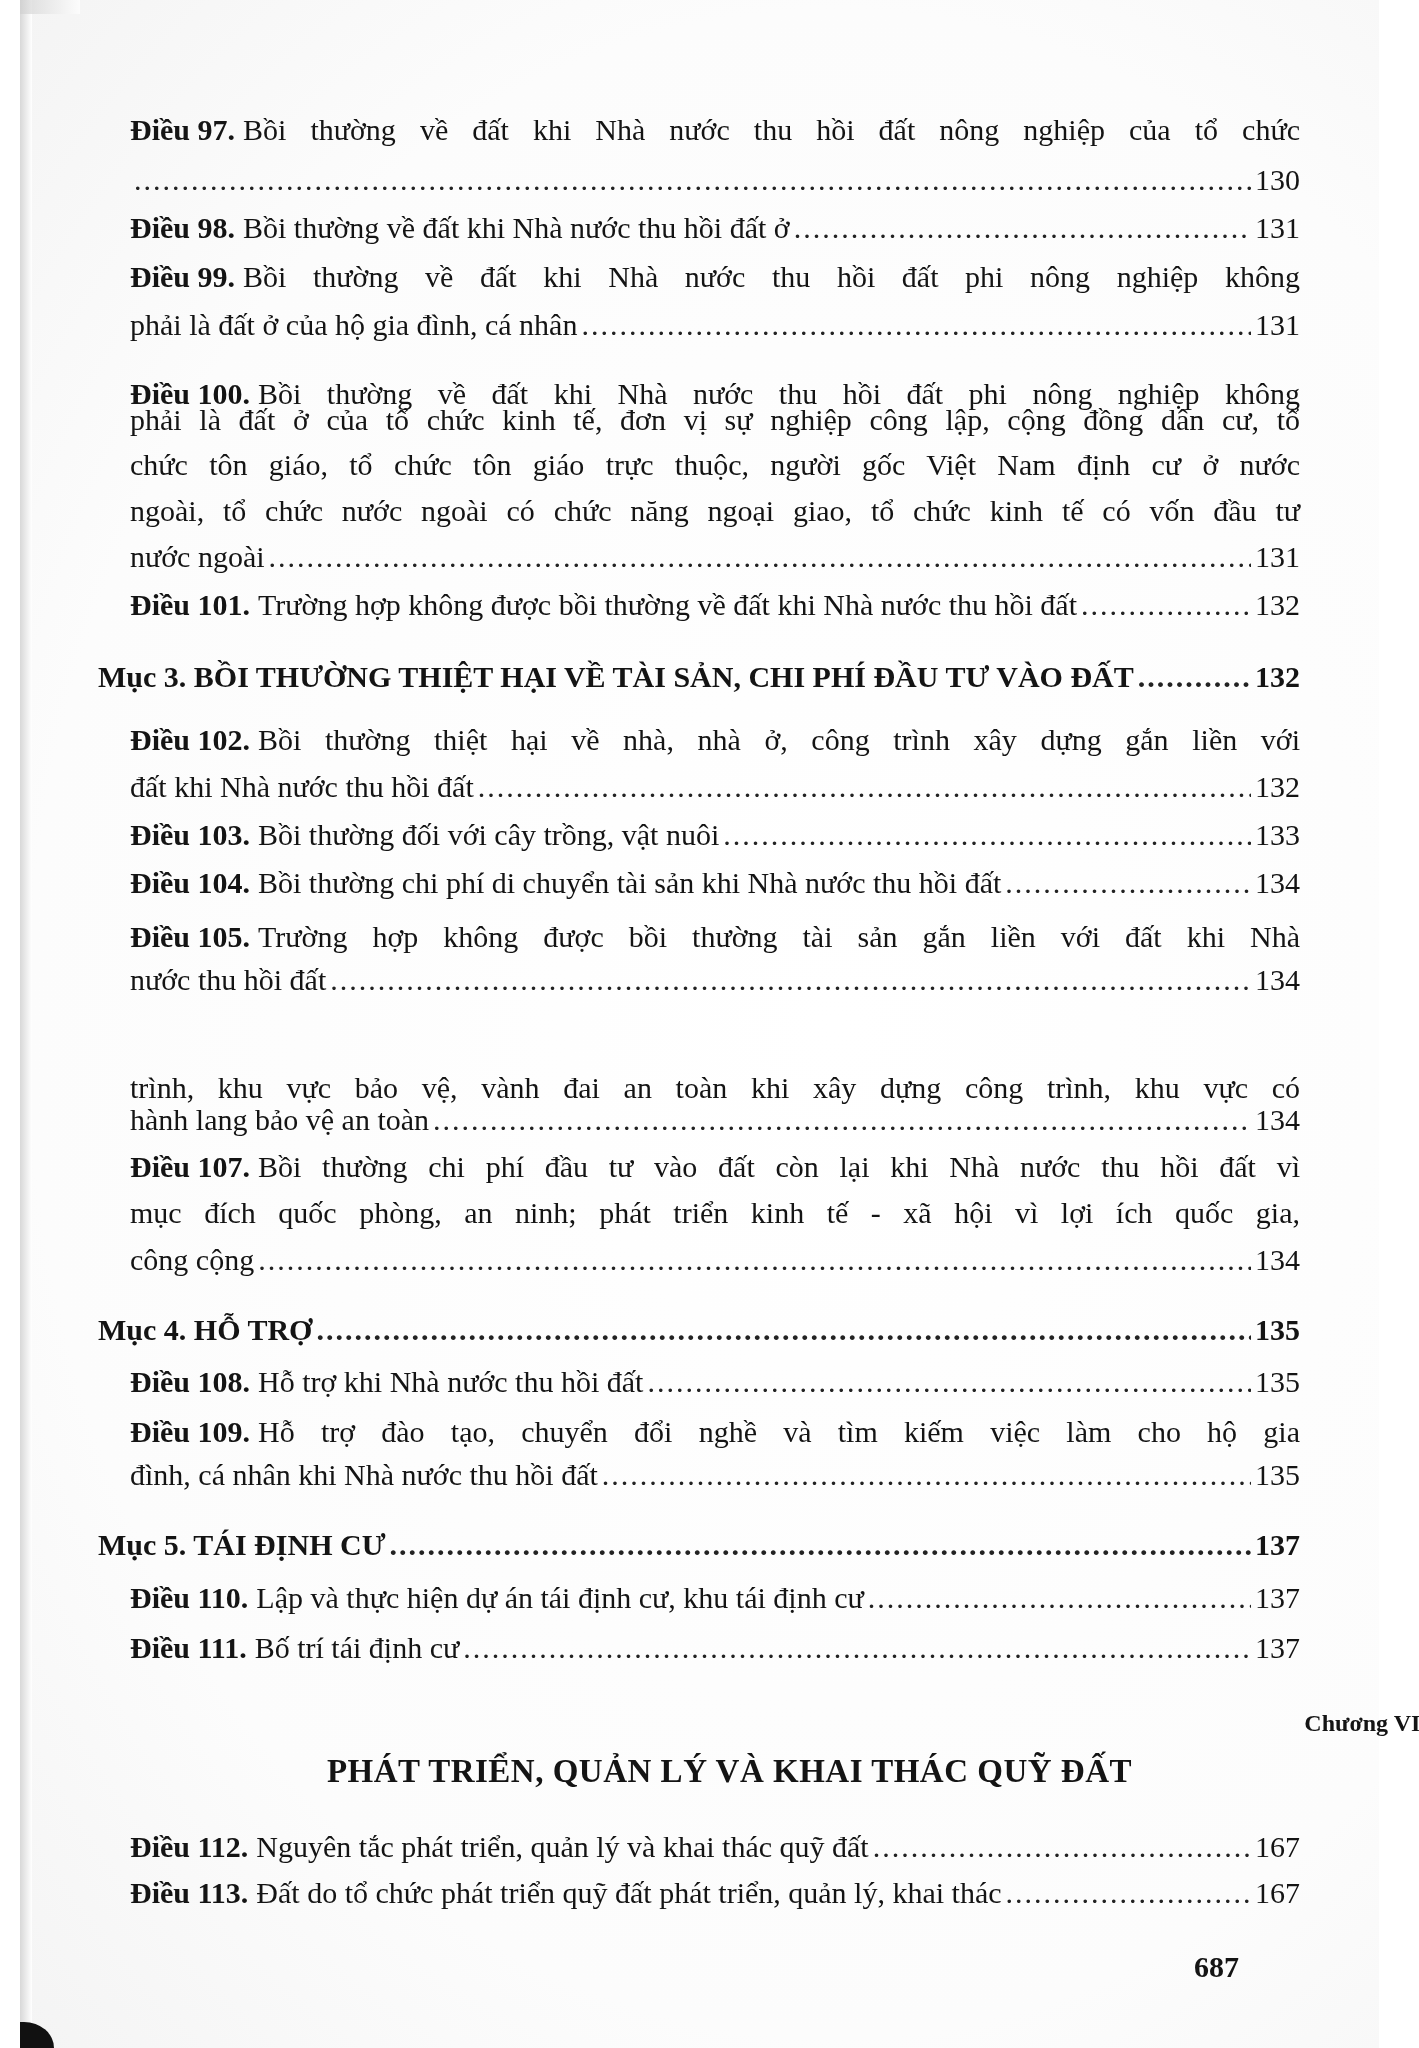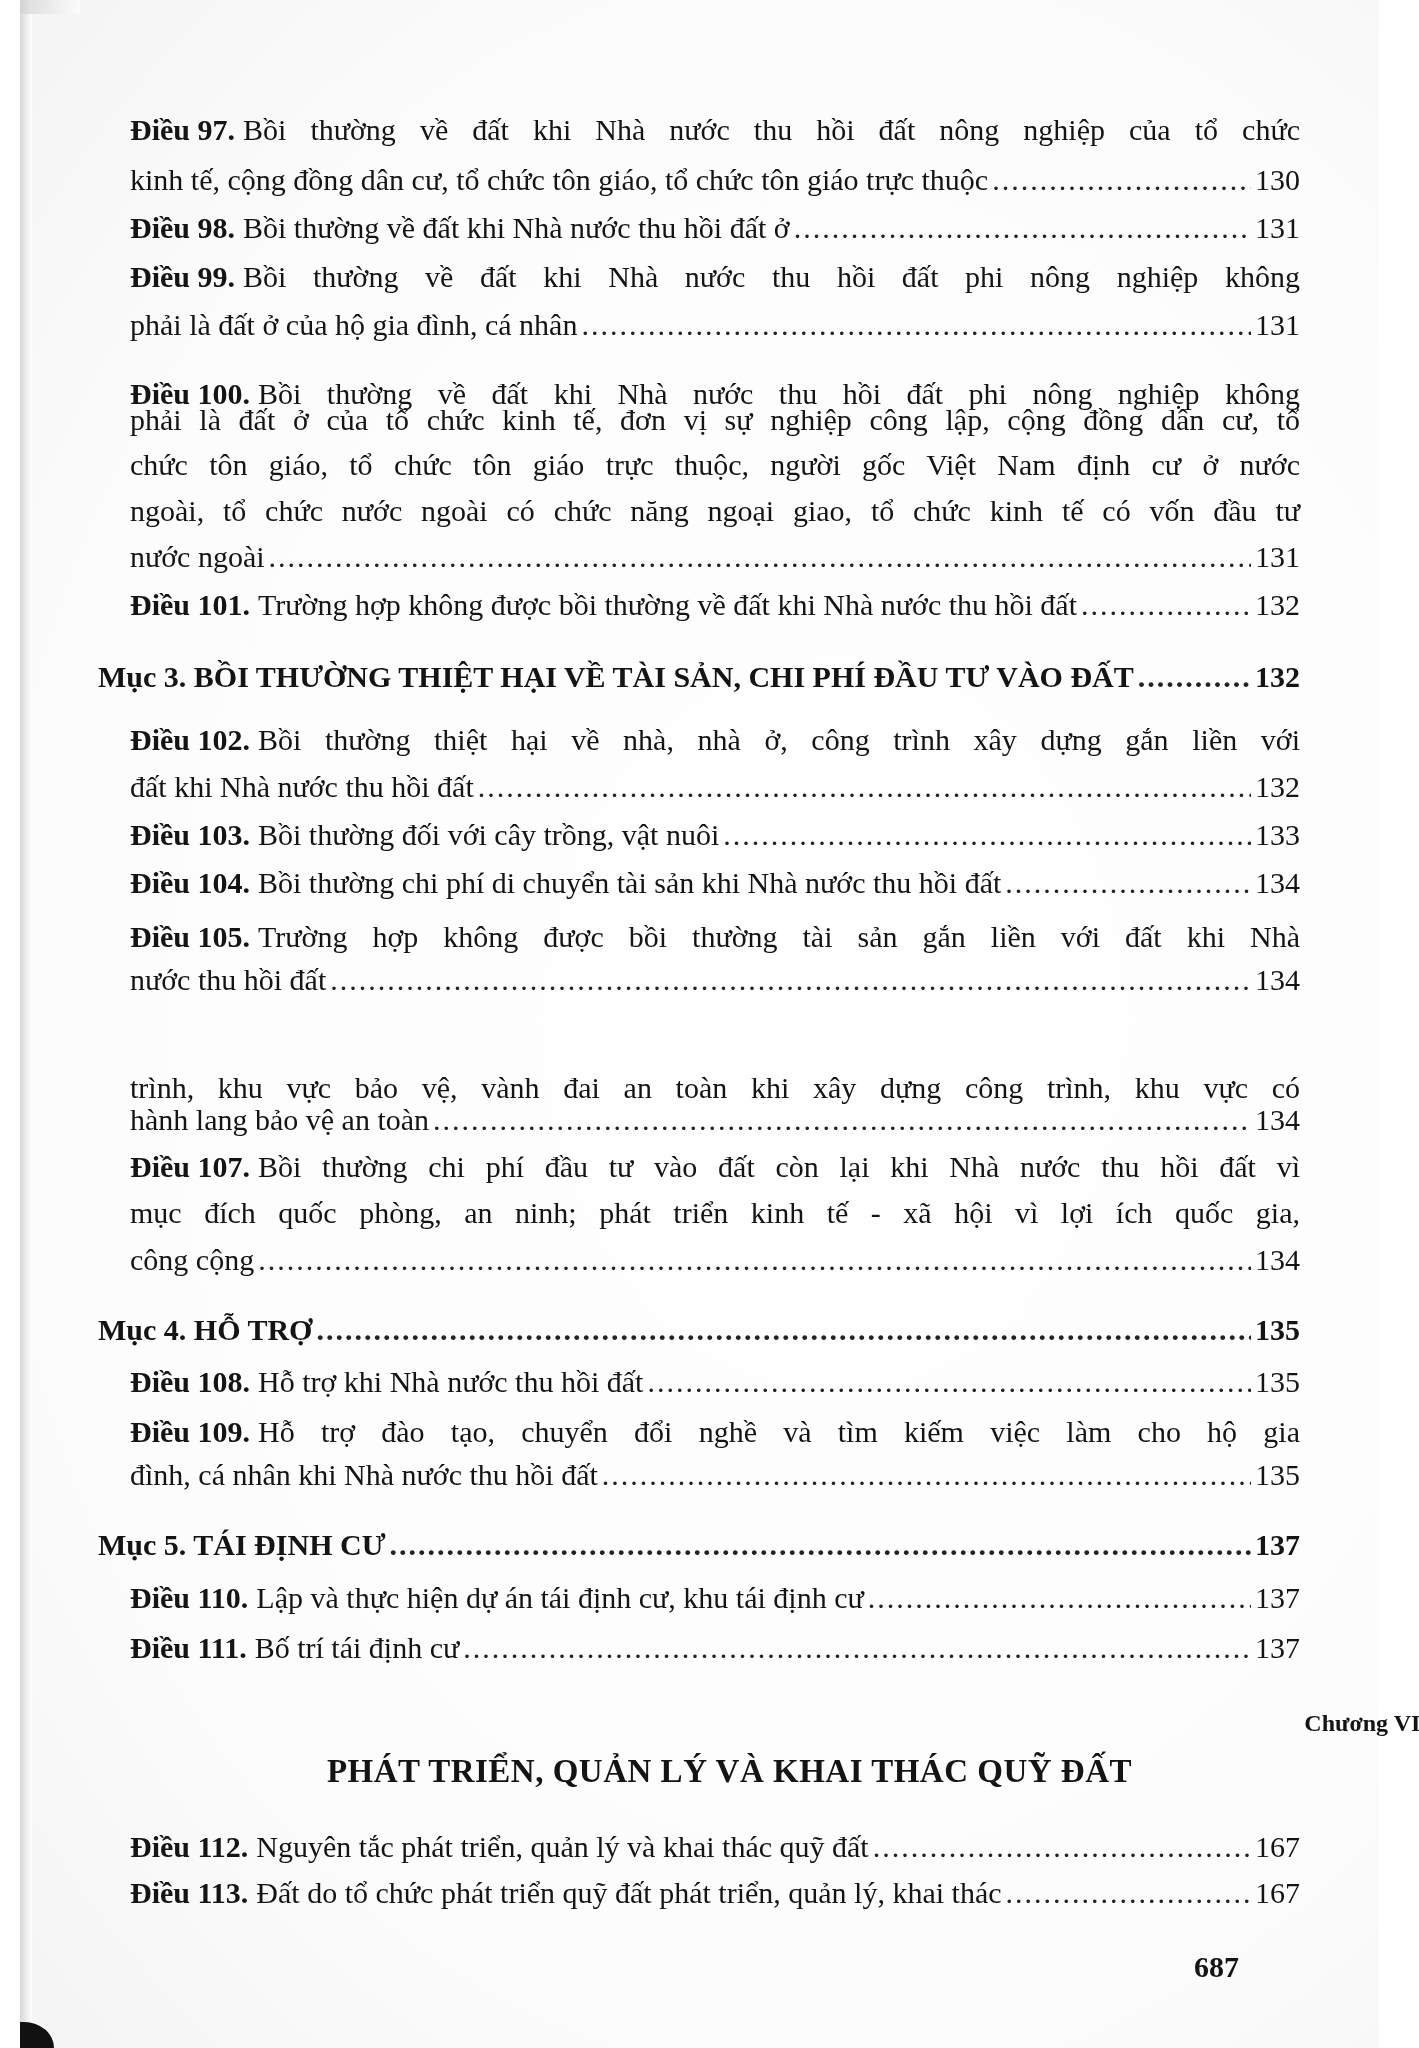--- a/index.html
+++ b/index.html
@@ -31,21 +31,20 @@
 <div class="page">
   <div class="edge-left"></div>
   <div class="corner-tl"></div>
   <div class="corner-bl"></div>
 
   <div class="row just" style="top:110px">
     <span class="lbl">Điều 97.</span>
     <span class="txt">Bồi thường về đất khi Nhà nước thu hồi đất nông nghiệp của tổ chức</span>
   </div>
   <div class="row" style="top:160px">
-    <span class="txt">kinh tế, cộng đồng dân cư, tổ chức tôn giáo, tổ chức tôn giáo trực thuộc</span>
     <span class="dots"></span>
     <span class="pg">130</span>
   </div>
 
   <div class="row" style="top:208px">
     <span class="lbl">Điều 98.</span>
     <span class="txt">Bồi thường về đất khi Nhà nước thu hồi đất ở</span>
     <span class="dots"></span>
     <span class="pg">131</span>
   </div>

